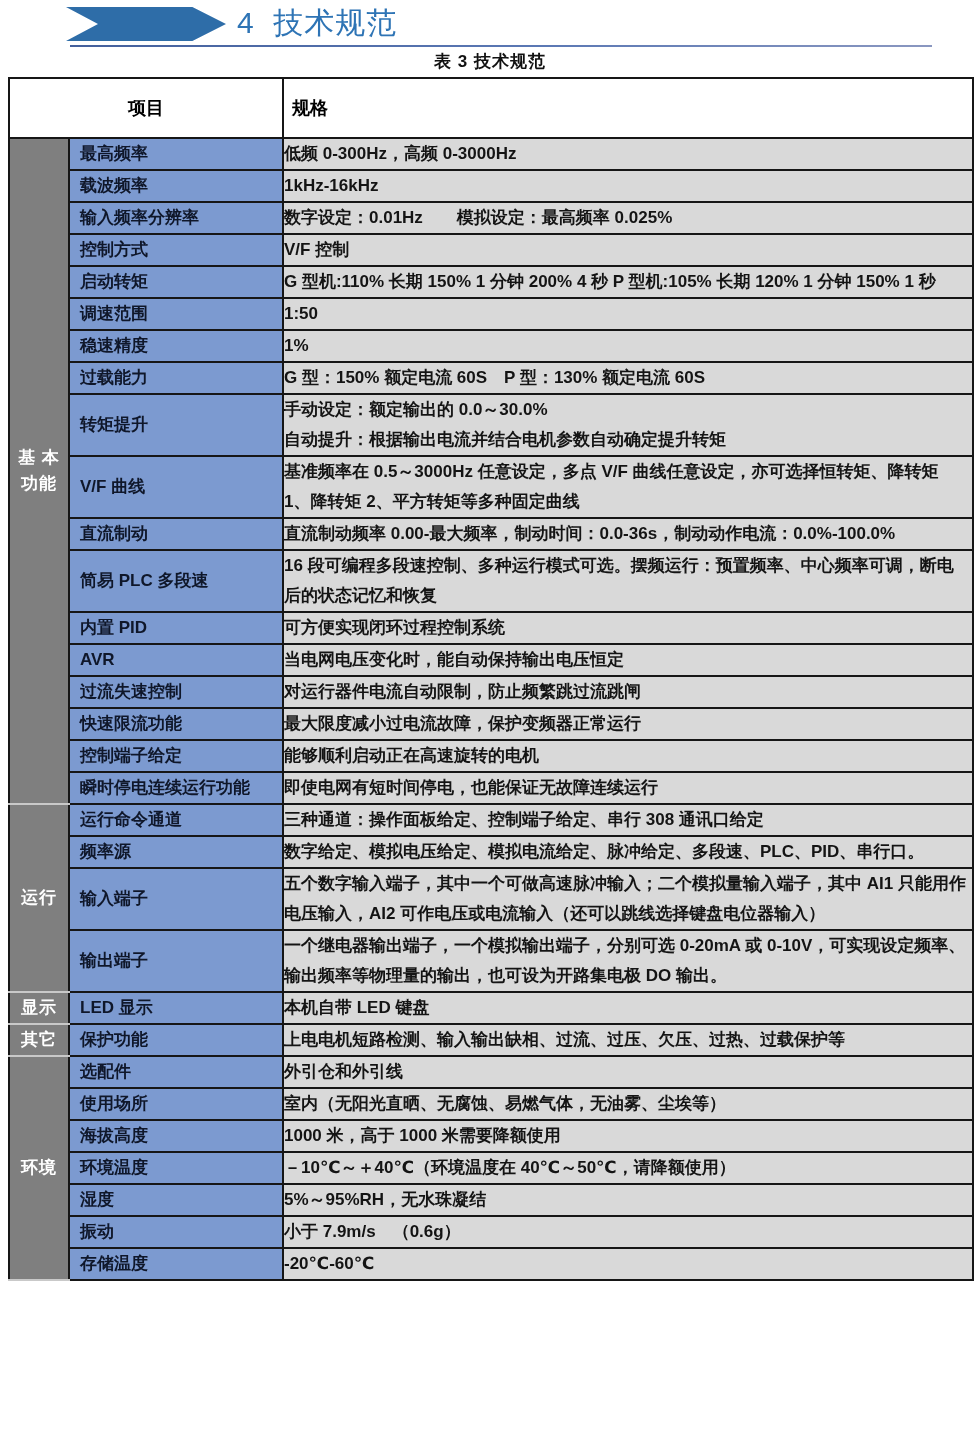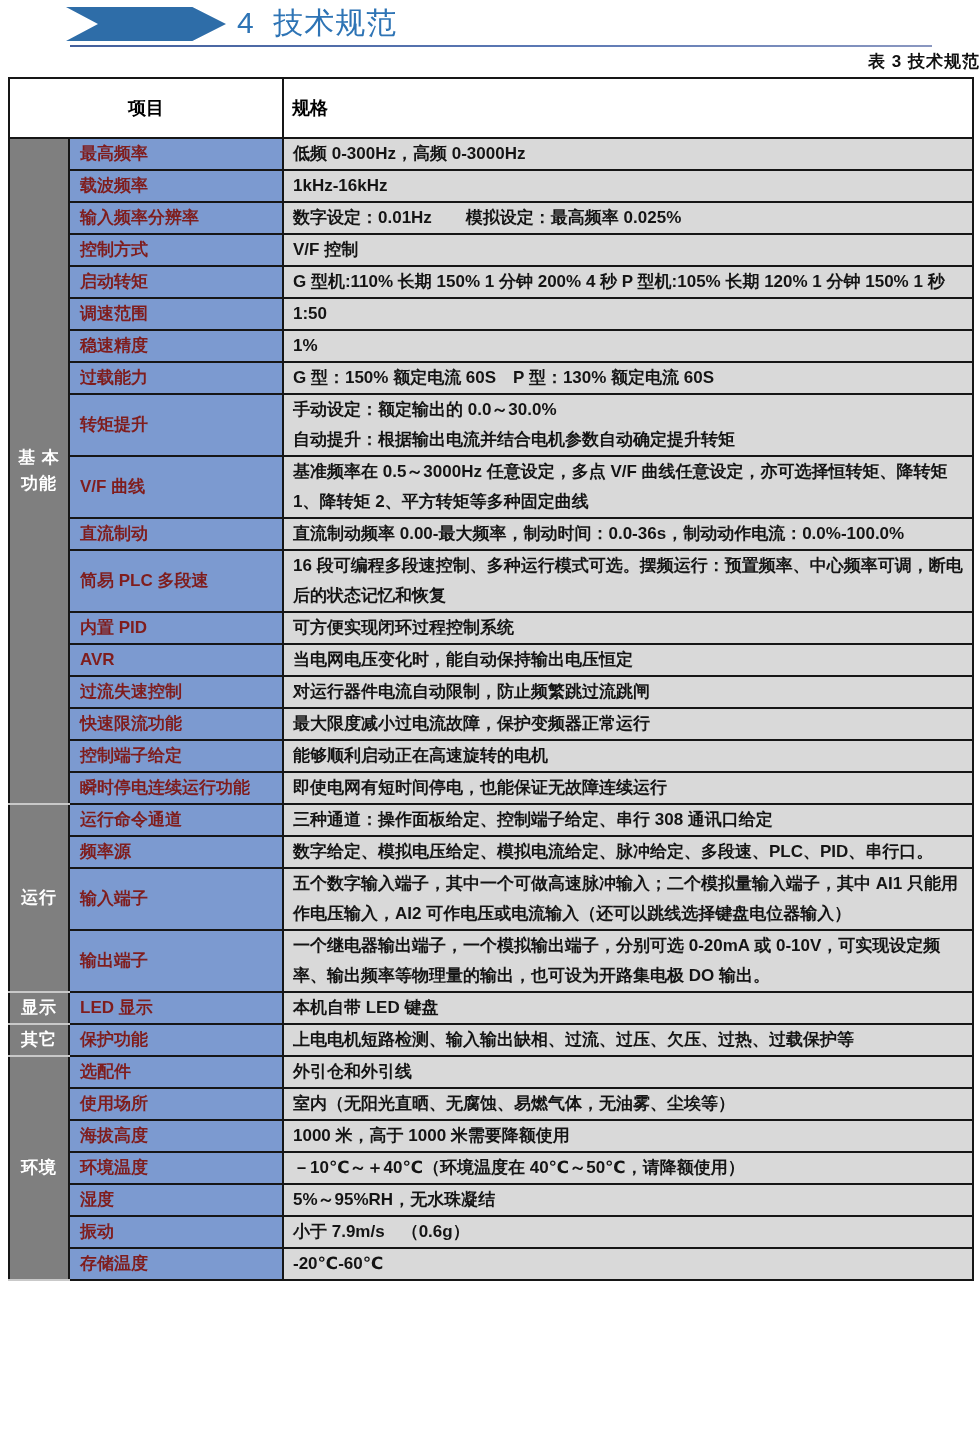--- a/index.html
+++ b/index.html
@@ -17,21 +17,21 @@
   .heading-text{
     position:absolute;left:237px;top:1px;height:44px;line-height:44px;
     font-size:30px;font-weight:400;color:#2e74b5;white-space:pre;
     letter-spacing:1px;
   }
   .heading-underline{
     position:absolute;left:70px;top:45px;width:862px;height:2px;
     background:linear-gradient(90deg,#44609c 0%,#5b78b4 55%,#8a97c0 100%);
   }
   .table-caption{
-    position:absolute;left:0;top:50px;width:980px;text-align:right;
+    position:absolute;left:0;top:50px;width:980px;text-align:center;
     font-size:17px;font-weight:700;color:#111;letter-spacing:1px;
   }
   
   .spec-table-wrap{position:absolute;left:8px;top:77px;width:962px;}
   table.spec{
     border-collapse:collapse;table-layout:fixed;width:964px;
     border:2px solid #000;
   }
   col.c-group{width:60px;}
   col.c-item{width:214px;}
@@ -50,26 +50,26 @@
     padding:14px 8px;height:30px;font-size:18px;
   }
   td.group{
     background:#7f7f7f;color:#ffffff;text-align:center;vertical-align:middle;
     font-weight:600;padding:0 2px;
     border-top:2px solid #c9c9c9;border-bottom:2px solid #c9c9c9;
     letter-spacing:1px;
   }
   td.group div{line-height:26px;}
   td.item{
-    background:#7c9ad0;color:#7f1d1d;font-weight:600;
+    background:#7c9ad0;color:#0f172a;font-weight:600;
     padding:0 18px 0 10px;vertical-align:middle;
   }
   td.value{
     background:#d9d9d9;color:#141414;font-weight:600;
-    padding:0 6px 0 9px;vertical-align:middle;
+    padding:0 6px 0 0;vertical-align:middle;
     white-space:pre-line;
   }
 </style>
 </head>
 <body>
 
 <div class="heading-arrow"></div>
 <div class="heading-text">4  技术规范</div>
 <div class="heading-underline"></div>
 <div class="table-caption">表 3  技术规范</div>

